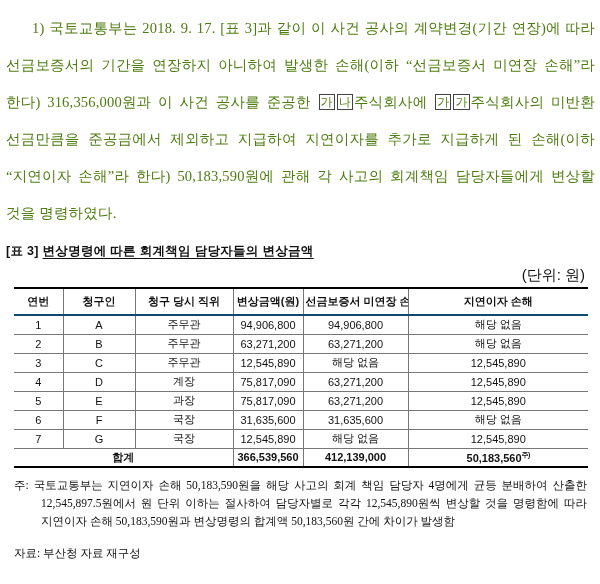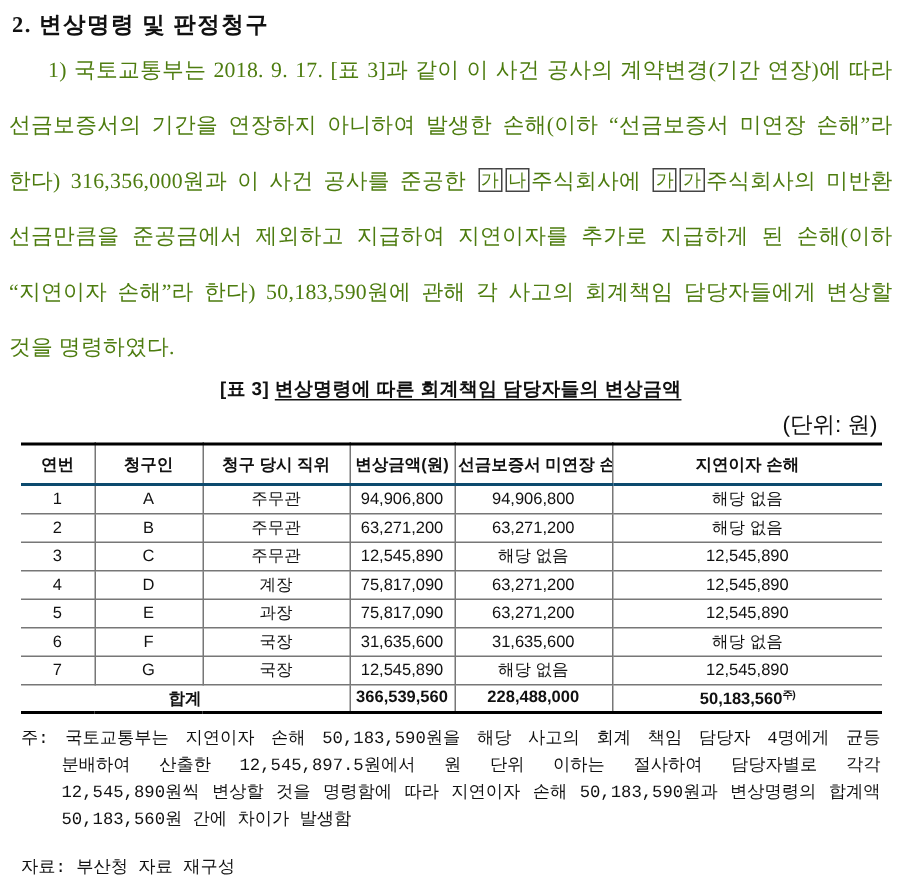--- a/index.html
+++ b/index.html
@@ -22,21 +22,21 @@
     word-break: keep-all; letter-spacing: 0.2px;
   }
   .boxed {
     display: inline-block; border: 1px solid #444;
     font-size: 12px; line-height: 14px; padding: 0 1px; margin: 0 1px;
     text-indent: 0; vertical-align: 1px;
   }
 
   
   .caption {
-    text-align: center;
+    margin-top: 11px; text-align: left;
     font-family: "Liberation Sans", "DejaVu Sans", sans-serif;
     font-size: 12.5px; font-weight: 700; color: #111; letter-spacing: 0.3px;
   }
   .cap-title { text-decoration: underline; text-underline-offset: 3px; }
 
   .unit {
     font-family: "Liberation Sans", "DejaVu Sans", sans-serif;
     font-size: 15px; text-align: right; margin: 6px 10px 2px 0; color: #111;
   }
 
@@ -57,33 +57,32 @@
   table.tbl thead th {
     font-weight: 700; border-bottom: 2px solid #0c4a6e; height: 27px;
   }
   table.tbl tr.total-row td {
     font-weight: 700; border-bottom: none;
   }
   sup.fn { font-size: 7px; font-weight: 700; vertical-align: super; letter-spacing: -0.5px; }
 
   
   .notes {
-    font-family: Liberation Mono, monospace;
+    font-family: Liberation Serif, serif;
     font-size: 11.5px; line-height: 18px; color: #111;
     margin: 8px 8px 0 8px; word-break: keep-all;
   }
   .note { padding-left: 27px; text-indent: -27px; text-align: justify; }
   .source { margin-top: 14px; }
 </style>
 </head>
 <body>
 
 <div class="page">
 
-  <div class="heading">2. 변상명령 및 판정청구</div>
 
   <p class="para"><span>1) 국토교통부는 2018. 9. 17. [표 3]과 같이 이 사건 공사의 계약변경(기간 연장)에 따라 선금보증서의 기간을 연장하지 아니하여 발생한 손해(이하 “선금보증서 미연장 손해”라 한다) 316,356,000원과 이 사건 공사를 준공한 </span><span class="boxed">가</span><span class="boxed">나</span><span>주식회사에 </span><span class="boxed">가</span><span class="boxed">가</span><span>주식회사의 미반환 선금만큼을 준공금에서 제외하고 지급하여 지연이자를 추가로 지급하게 된 손해(이하 “지연이자 손해”라 한다) 50,183,590원에 관해 각 사고의 회계책임 담당자들에게 변상할 것을 명령하였다.</span></p>
 
   <div class="caption">
     <span class="cap-prefix">[표 3] </span><span class="cap-title">변상명령에 따른 회계책임 담당자들의 변상금액</span>
   </div>
 
   <div class="unit">(단위: 원)</div>
 
   <table class="tbl">
@@ -158,21 +157,21 @@
         <td>7</td>
         <td>G</td>
         <td>국장</td>
         <td>12,545,890</td>
         <td>해당 없음</td>
         <td>12,545,890</td>
       </tr>
       <tr class="total-row">
         <td colspan="3">합계</td>
         <td>366,539,560</td>
-        <td>228,488,000</td>
+        <td>412,139,000</td>
         <td><span>50,183,560</span><sup class="fn">주)</sup></td>
       </tr>
     </tbody>
   </table>
 
   <div class="notes">
     <div class="note"><span>주:</span> <span>국토교통부는 지연이자 손해 50,183,590원을 해당 사고의 회계 책임 담당자 4명에게 균등 분배하여 산출한 12,545,897.5원에서 원 단위 이하는 절사하여 담당자별로 각각 12,545,890원씩 변상할 것을 명령함에 따라 지연이자 손해 50,183,590원과 변상명령의 합계액 50,183,560원 간에 차이가 발생함</span></div>
     <div class="source"><span>자료:</span> <span>부산청 자료 재구성</span></div>
   </div>
 

